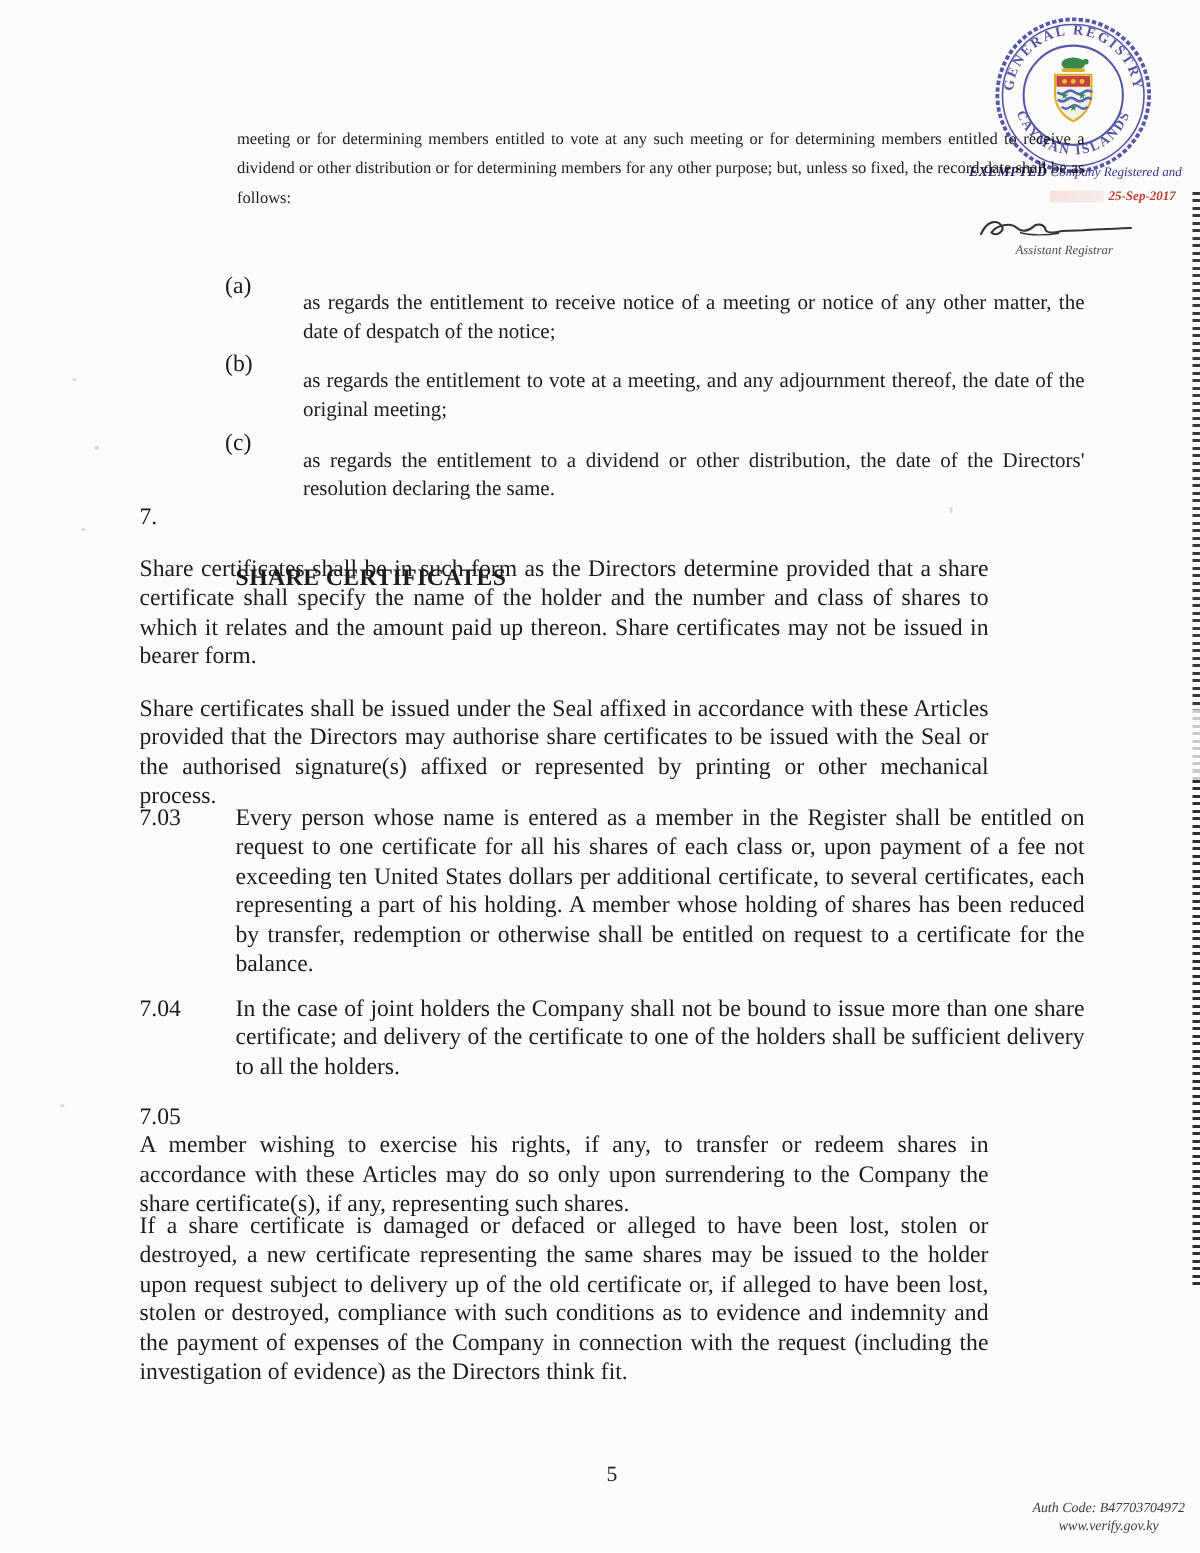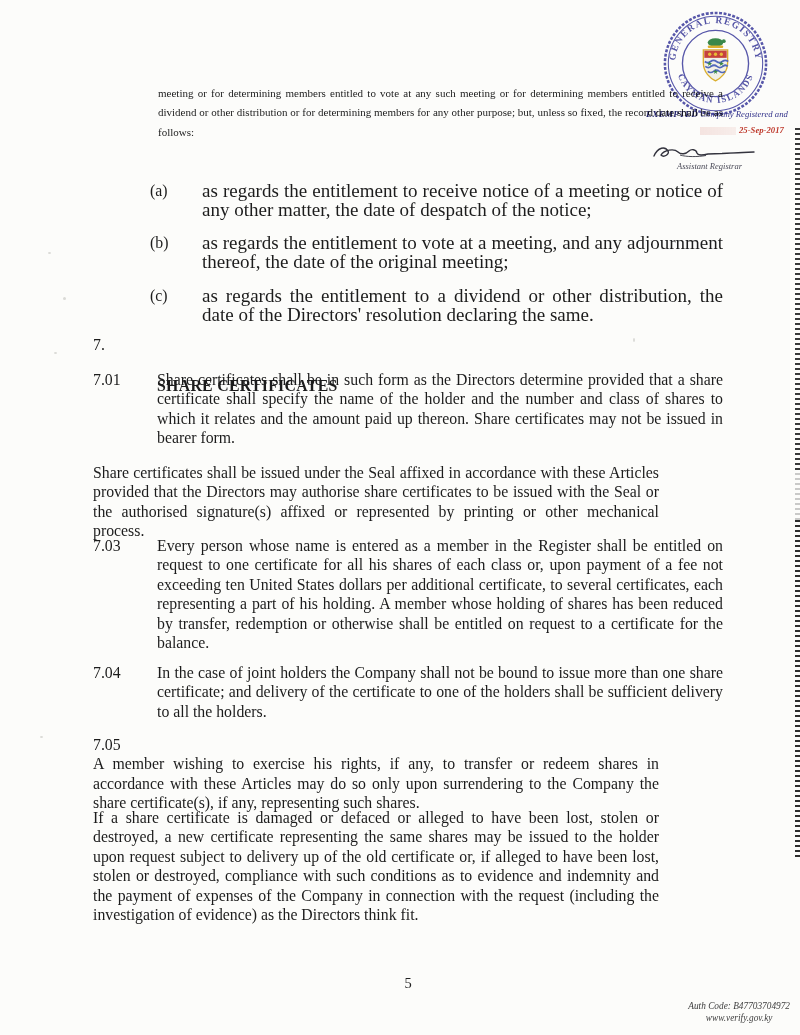--- a/index.html
+++ b/index.html
@@ -10,21 +10,21 @@
   }
   .para {
     position:absolute; font-size:11px; line-height:19.4px;
     text-align:justify;
   }
   .flow { display:flex; position:absolute; left:93px; width:632px; }
   .flow .num { width:64px; flex:none; font-size:15.8px; line-height:19.4px; }
   .flow .bodytxt { width:566px; text-align:justify; font-size:15.8px; line-height:19.4px; }
   .li { display:flex; position:absolute; left:150px; width:573px; }
   .li .lbl { width:52px; flex:none; font-size:15.8px; line-height:19.4px; }
-  .li .bodytxt { width:521px; text-align:justify; font-size:19px; line-height:19.4px; }
+  .li .bodytxt { width:521px; text-align:justify; font-size:14px; line-height:19.4px;margin-top:12px; }
   .heading-title { font-weight:bold; letter-spacing:0.3px; font-size:16px;margin-top:41px; }
   .pagenum {
     position:absolute; top:975px; left:0; width:816px; text-align:center;
     font-size:14.5px; color:#222;
   }
   .auth {
     position:absolute; top:1000px; right:10px; text-align:center;
     font-size:9.3px; font-style:italic; color:#3c3c3c; line-height:12px;
   }
   
@@ -73,21 +73,20 @@
     <span class="lbl">(c)</span>
     <span class="bodytxt">as regards the entitlement to a dividend or other distribution, the date of the Directors' resolution declaring the same.</span>
   </div>
 
   <div class="flow" style="top:335px;">
     <span class="num">7.</span>
     <span class="bodytxt heading-title" style="text-align:left;">SHARE CERTIFICATES</span>
   </div>
 
   <div class="flow" style="top:370px;">
-    <span class="num">7.01</span>
     <span class="bodytxt">Share certificates shall be in such form as the Directors determine provided that a share certificate shall specify the name of the holder and the number and class of shares to which it relates and the amount paid up thereon. Share certificates may not be issued in bearer form.</span>
   </div>
   <div class="flow" style="top:463px;">
     <span class="bodytxt">Share certificates shall be issued under the Seal affixed in accordance with these Articles provided that the Directors may authorise share certificates to be issued with the Seal or the authorised signature(s) affixed or represented by printing or other mechanical process.</span>
   </div>
   <div class="flow" style="top:536px;">
     <span class="num">7.03</span>
     <span class="bodytxt">Every person whose name is entered as a member in the Register shall be entitled on request to one certificate for all his shares of each class or, upon payment of a fee not exceeding ten United States dollars per additional certificate, to several certificates, each representing a part of his holding. A member whose holding of shares has been reduced by transfer, redemption or otherwise shall be entitled on request to a certificate for the balance.</span>
   </div>
   <div class="flow" style="top:663px;">

